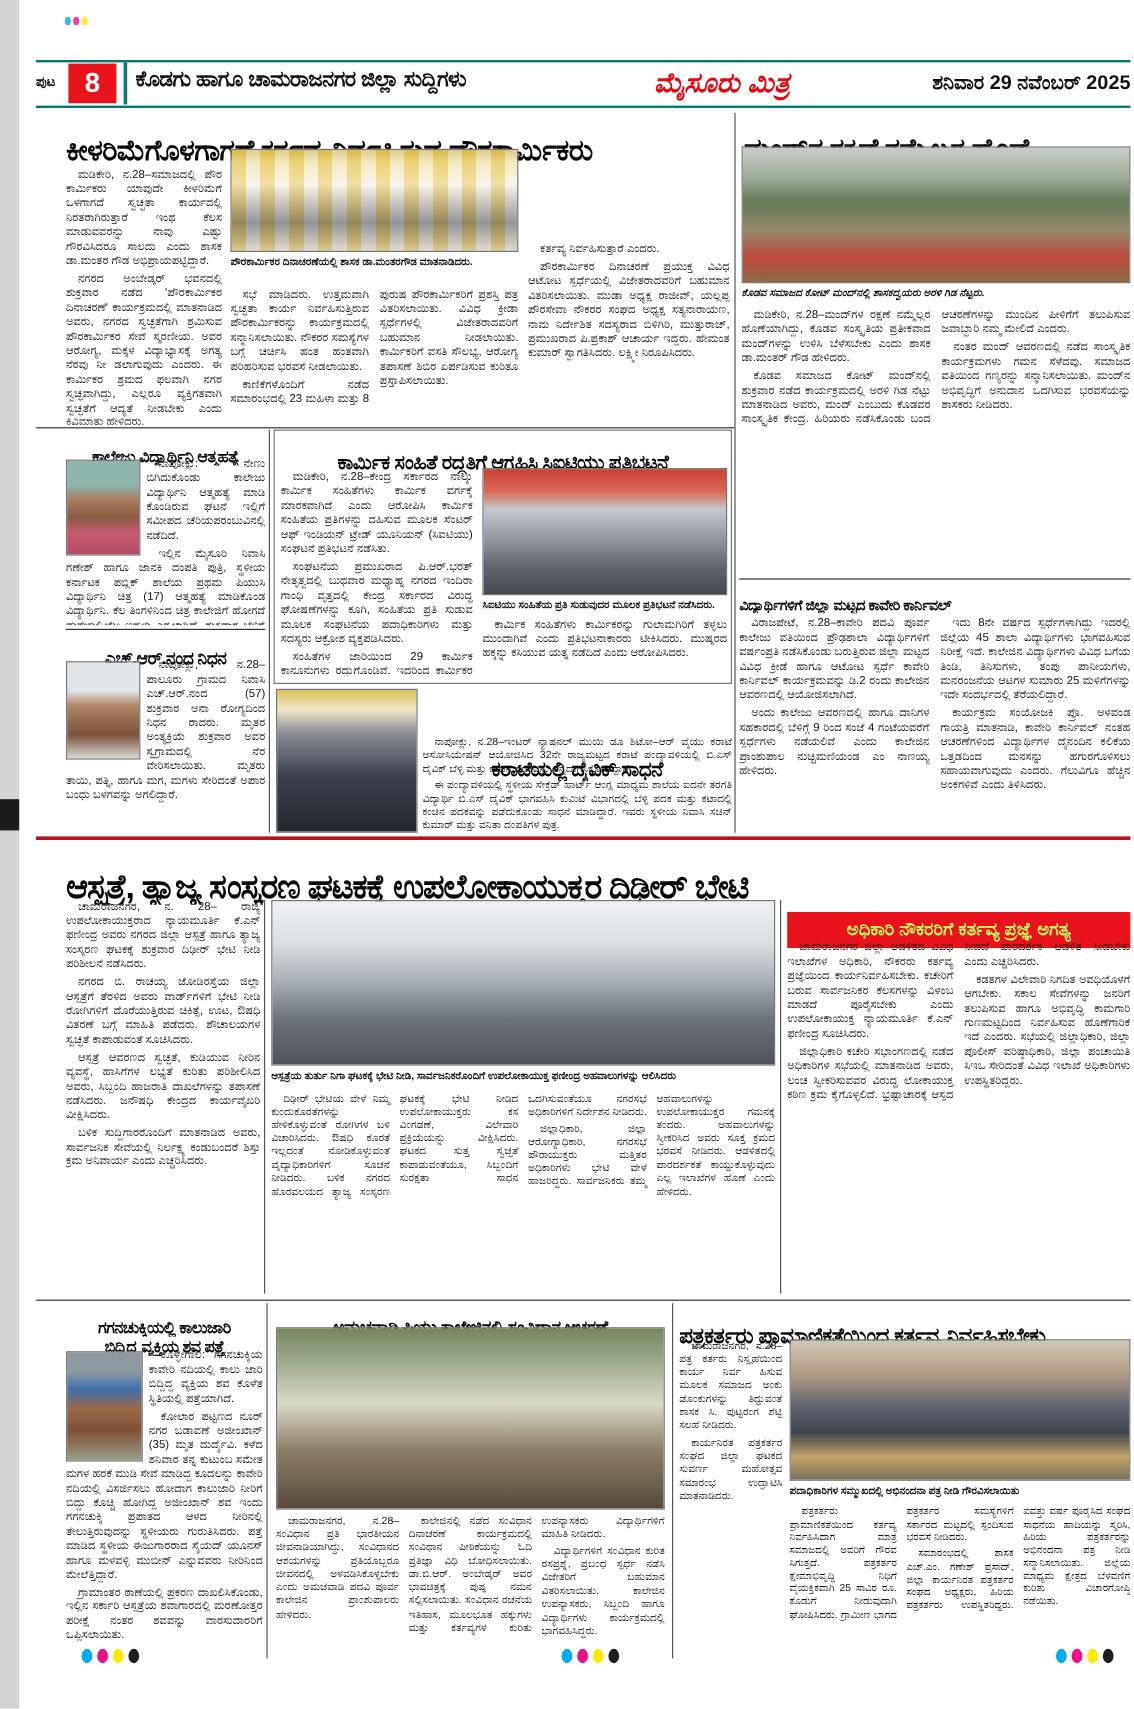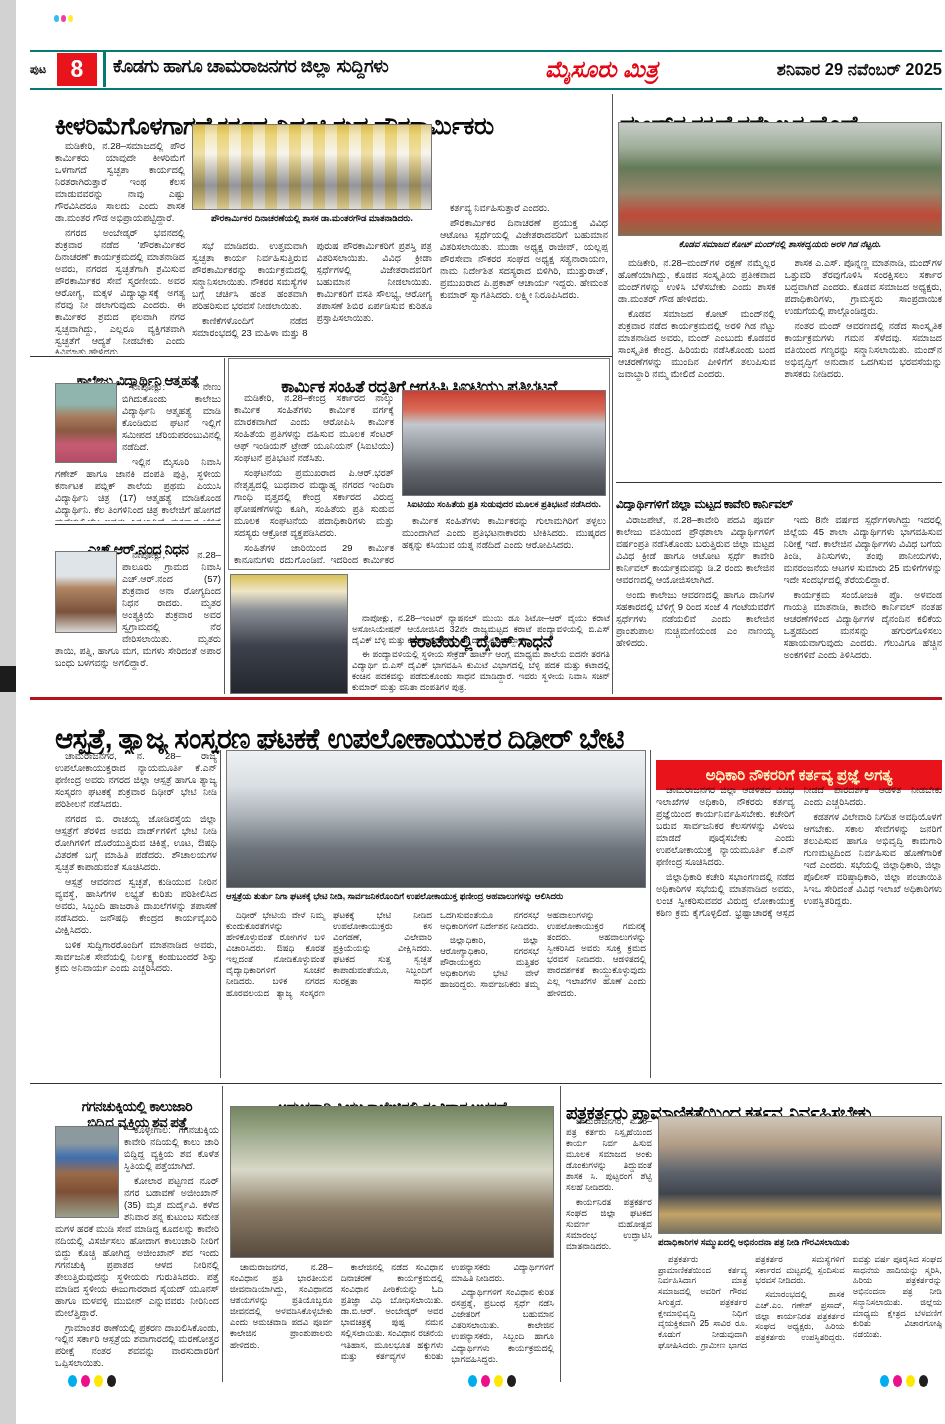--- a/index.html
+++ b/index.html
@@ -26,31 +26,31 @@
   
   .hl{font-weight:bold;color:#0a0a0a;line-height:1.12;letter-spacing:-0.5px;}
   .hl-main{font-size:24px;white-space:nowrap;overflow:hidden;}
   .hl-mand{font-size:23px;white-space:nowrap;overflow:hidden;}
   .hl-mid{font-size:16.5px;text-align:center;white-space:nowrap;overflow:hidden;}
   .hl-karate{font-size:17px;text-align:center;white-space:nowrap;overflow:hidden;margin-top:44px;}
   .hl-carn{font-size:12px;white-space:nowrap;overflow:hidden;}
   .hl-banner{font-size:28px;white-space:nowrap;overflow:hidden;letter-spacing:-1px;}
   .hl-small{font-size:13.5px;text-align:center;white-space:nowrap;overflow:hidden;}
   .hl-jour{font-size:18px;white-space:nowrap;overflow:hidden;}
-  .redbox-head{background:#e8131b;color:#fef9c3;font-weight:bold;font-size:15px;text-align:center;line-height:30px;white-space:nowrap;overflow:hidden;}
+  .redbox-head{background:#e8131b;color:#bef264;font-weight:bold;font-size:15px;text-align:center;line-height:30px;white-space:nowrap;overflow:hidden;}
   
   .bodytxt{font-size:9.5px;line-height:1.26;text-align:justify;overflow:hidden;}
   .bodytxt p{margin:0 0 3px 0;text-indent:10px;}
   .bodytxt p:first-child{text-indent:10px;}
   .sm{font-size:8.8px;}
   .xs{font-size:8.5px;}
   .cols2{column-count:2;column-gap:9px;}
   .cols3{column-count:3;column-gap:8px;}
   .cols4{column-count:4;column-gap:8px;}
-  .cap{font-size:8.6px;font-weight:bold;text-align:center;line-height:1.2;overflow:hidden;}
+  .cap{font-size:8.6px;font-weight:bold;line-height:1.2;overflow:hidden;}
   .cap-l{text-align:left;}
   
   .photo{border:1px solid #777;}
   .ph-event{background:repeating-linear-gradient(90deg,rgba(235,205,90,.45) 0 12px,rgba(255,255,255,.4) 12px 24px),linear-gradient(180deg,#caa93f 0,#e9d98f 12%,#f3eee0 34%,#b9b2a4 48%,#4d4f58 72%,#8c8678 86%,#cdc6b8 100%);}
   .ph-mand{background:linear-gradient(180deg,#c7cdc7 0,#9fae9b 22%,#647a58 40%,#95876b 62%,#bf4a3a 82%,#8e6a48 100%);}
   .ph-protest{background:linear-gradient(180deg,#c94034 0,#d96a55 18%,#c2c8cd 32%,#9aa0a6 52%,#62666c 78%,#45484e 100%);}
   .ph-award{background:linear-gradient(180deg,#d9c257 0,#efe6c8 14%,#8c8f96 30%,#3c414c 60%,#23262d 100%);}
   .ph-girl{background:linear-gradient(180deg,#8fb5ae 0 26%,#a97c5e 42%,#8a5a42 60%,#c75b74 78%,#b44d66 100%);}
   .ph-obit{background:linear-gradient(180deg,#dfe4e8 0 30%,#b08663 45%,#7a523c 75%,#d8d8d4 100%);}
   .ph-hospital{background:linear-gradient(180deg,#eef1f3 0,#d9dee2 26%,#aab1b7 48%,#6e747b 72%,#4e535a 100%);}
@@ -100,21 +100,20 @@
   <div class="abs rule" style="left:30px;top:356px;width:582px;height:1px;"></div>
   <div class="abs vdiv" style="left:612px;top:94px;height:600px;"></div>
 
   <section>
     <h1 class="abs hl hl-mand" style="left:620px;top:97px;width:322px;">ಮಂದ್‌ನ ರಕ್ಷಣೆ ನಮ್ಮೆಲ್ಲರ ಹೊಣೆ</h1>
     <div class="abs photo ph-mand" style="left:618px;top:122px;width:324px;height:114px;"></div>
     <div class="abs cap" style="left:618px;top:239px;width:324px;height:14px;font-style:italic;">ಕೊಡವ ಸಮಾಜದ ಕೋಟ್ ಮಂದ್‌ನಲ್ಲಿ ಶಾಸಕದ್ವಯರು ಅರಳಿ ಗಿಡ ನೆಟ್ಟರು.</div>
     <div class="abs bodytxt cols2" style="left:618px;top:257px;width:324px;height:222px;">
       <p>ಮಡಿಕೇರಿ, ನ.28–ಮಂದ್‌ಗಳ ರಕ್ಷಣೆ ನಮ್ಮೆಲ್ಲರ ಹೊಣೆಯಾಗಿದ್ದು, ಕೊಡವ ಸಂಸ್ಕೃತಿಯ ಪ್ರತೀಕವಾದ ಮಂದ್‌ಗಳನ್ನು ಉಳಿಸಿ ಬೆಳೆಸಬೇಕು ಎಂದು ಶಾಸಕ ಡಾ.ಮಂತರ್ ಗೌಡ ಹೇಳಿದರು.</p>
       <p>ಕೊಡವ ಸಮಾಜದ ಕೋಟ್ ಮಂದ್‌ನಲ್ಲಿ ಶುಕ್ರವಾರ ನಡೆದ ಕಾರ್ಯಕ್ರಮದಲ್ಲಿ ಅರಳಿ ಗಿಡ ನೆಟ್ಟು ಮಾತನಾಡಿದ ಅವರು, ಮಂದ್ ಎಂಬುದು ಕೊಡವರ ಸಾಂಸ್ಕೃತಿಕ ಕೇಂದ್ರ. ಹಿರಿಯರು ನಡೆಸಿಕೊಂಡು ಬಂದ ಆಚರಣೆಗಳನ್ನು ಮುಂದಿನ ಪೀಳಿಗೆಗೆ ತಲುಪಿಸುವ ಜವಾಬ್ದಾರಿ ನಮ್ಮ ಮೇಲಿದೆ ಎಂದರು.</p>
-      <p>ಶಾಸಕ ಎ.ಎಸ್. ಪೊನ್ನಣ್ಣ ಮಾತನಾಡಿ, ಮಂದ್‌ಗಳ ಒತ್ತುವರಿ ತೆರವುಗೊಳಿಸಿ ಸಂರಕ್ಷಿಸಲು ಸರ್ಕಾರ ಬದ್ಧವಾಗಿದೆ ಎಂದರು. ಕೊಡವ ಸಮಾಜದ ಅಧ್ಯಕ್ಷರು, ಪದಾಧಿಕಾರಿಗಳು, ಗ್ರಾಮಸ್ಥರು ಸಾಂಪ್ರದಾಯಿಕ ಉಡುಗೆಯಲ್ಲಿ ಪಾಲ್ಗೊಂಡಿದ್ದರು.</p>
       <p>ನಂತರ ಮಂದ್ ಆವರಣದಲ್ಲಿ ನಡೆದ ಸಾಂಸ್ಕೃತಿಕ ಕಾರ್ಯಕ್ರಮಗಳು ಗಮನ ಸೆಳೆದವು. ಸಮಾಜದ ವತಿಯಿಂದ ಗಣ್ಯರನ್ನು ಸನ್ಮಾನಿಸಲಾಯಿತು. ಮಂದ್‌ನ ಅಭಿವೃದ್ಧಿಗೆ ಅನುದಾನ ಒದಗಿಸುವ ಭರವಸೆಯನ್ನು ಶಾಸಕರು ನೀಡಿದರು.</p>
     </div>
   </section>
   <div class="abs rule" style="left:616px;top:482px;width:326px;height:1px;"></div>
 
   <div class="abs vdiv" style="left:224px;top:358px;height:336px;"></div>
   <section>
     <h2 class="abs hl hl-small" style="left:55px;top:362px;width:166px;">ಕಾಲೇಜು ವಿದ್ಯಾರ್ಥಿನಿ ಆತ್ಮಹತ್ಯೆ</h2>
     <div class="abs bodytxt" style="left:55px;top:381px;width:166px;height:140px;">
       <div class="photo ph-girl float-photo" style="width:60px;height:78px;"></div>

